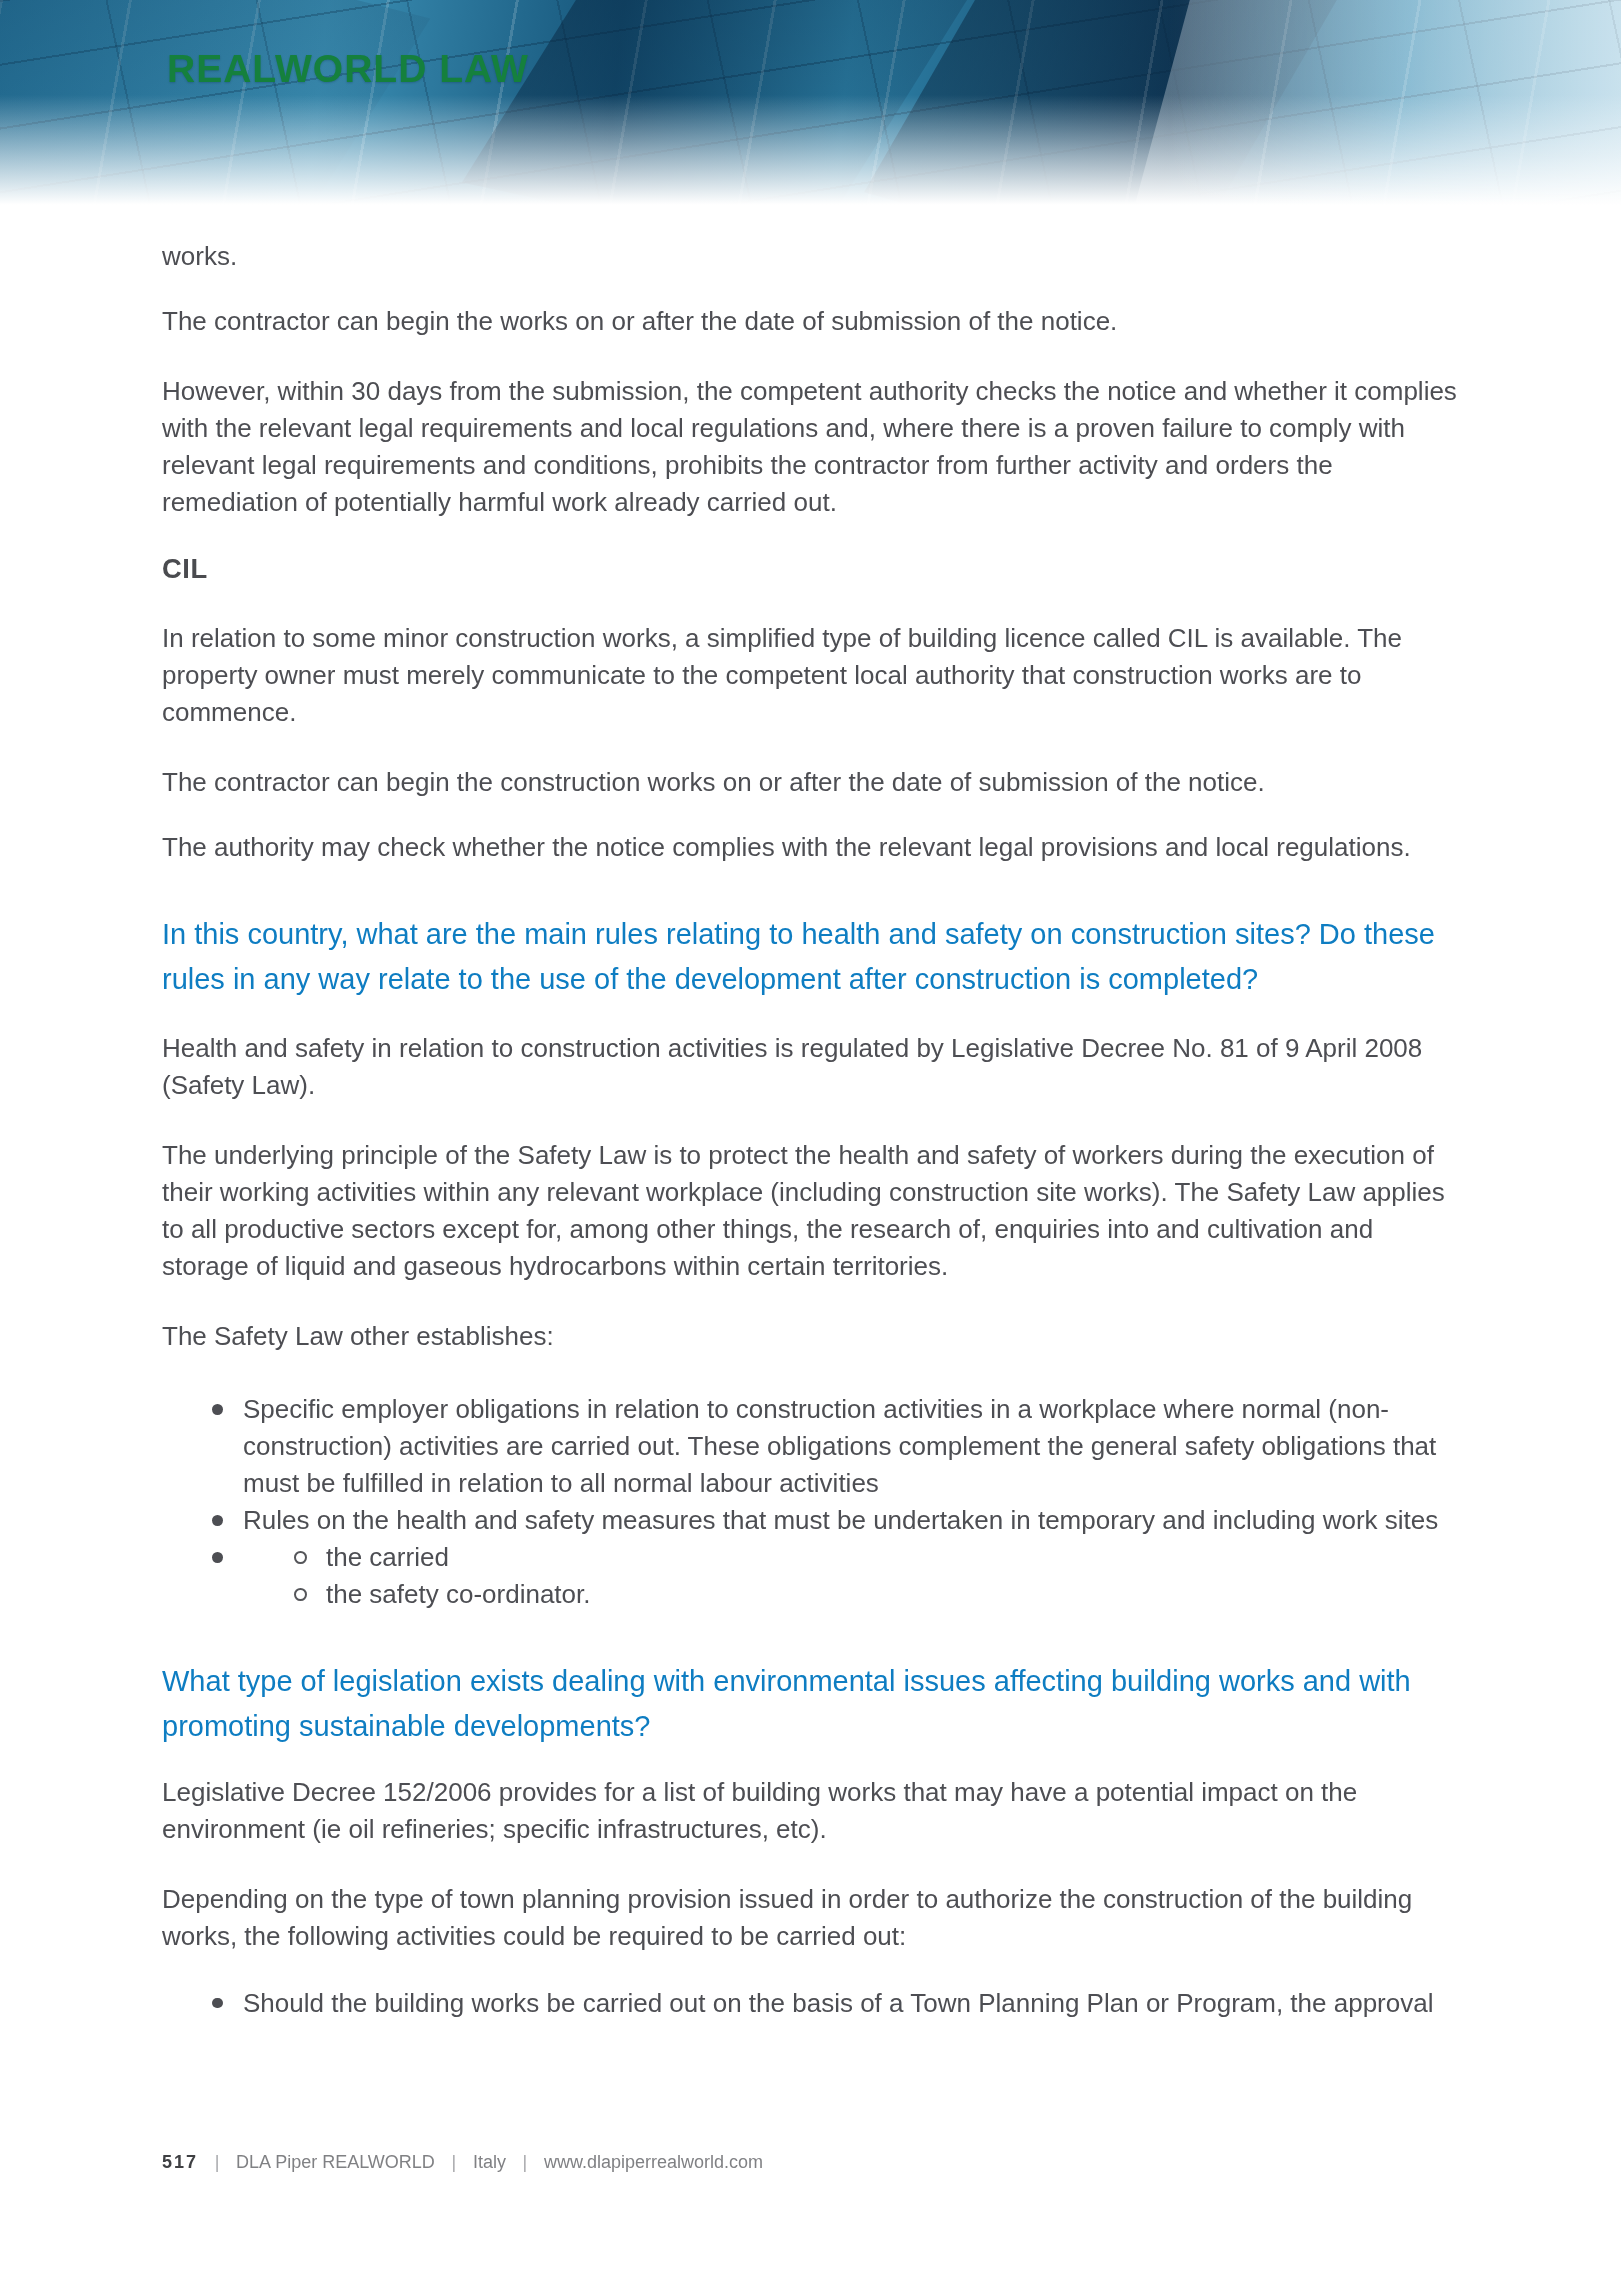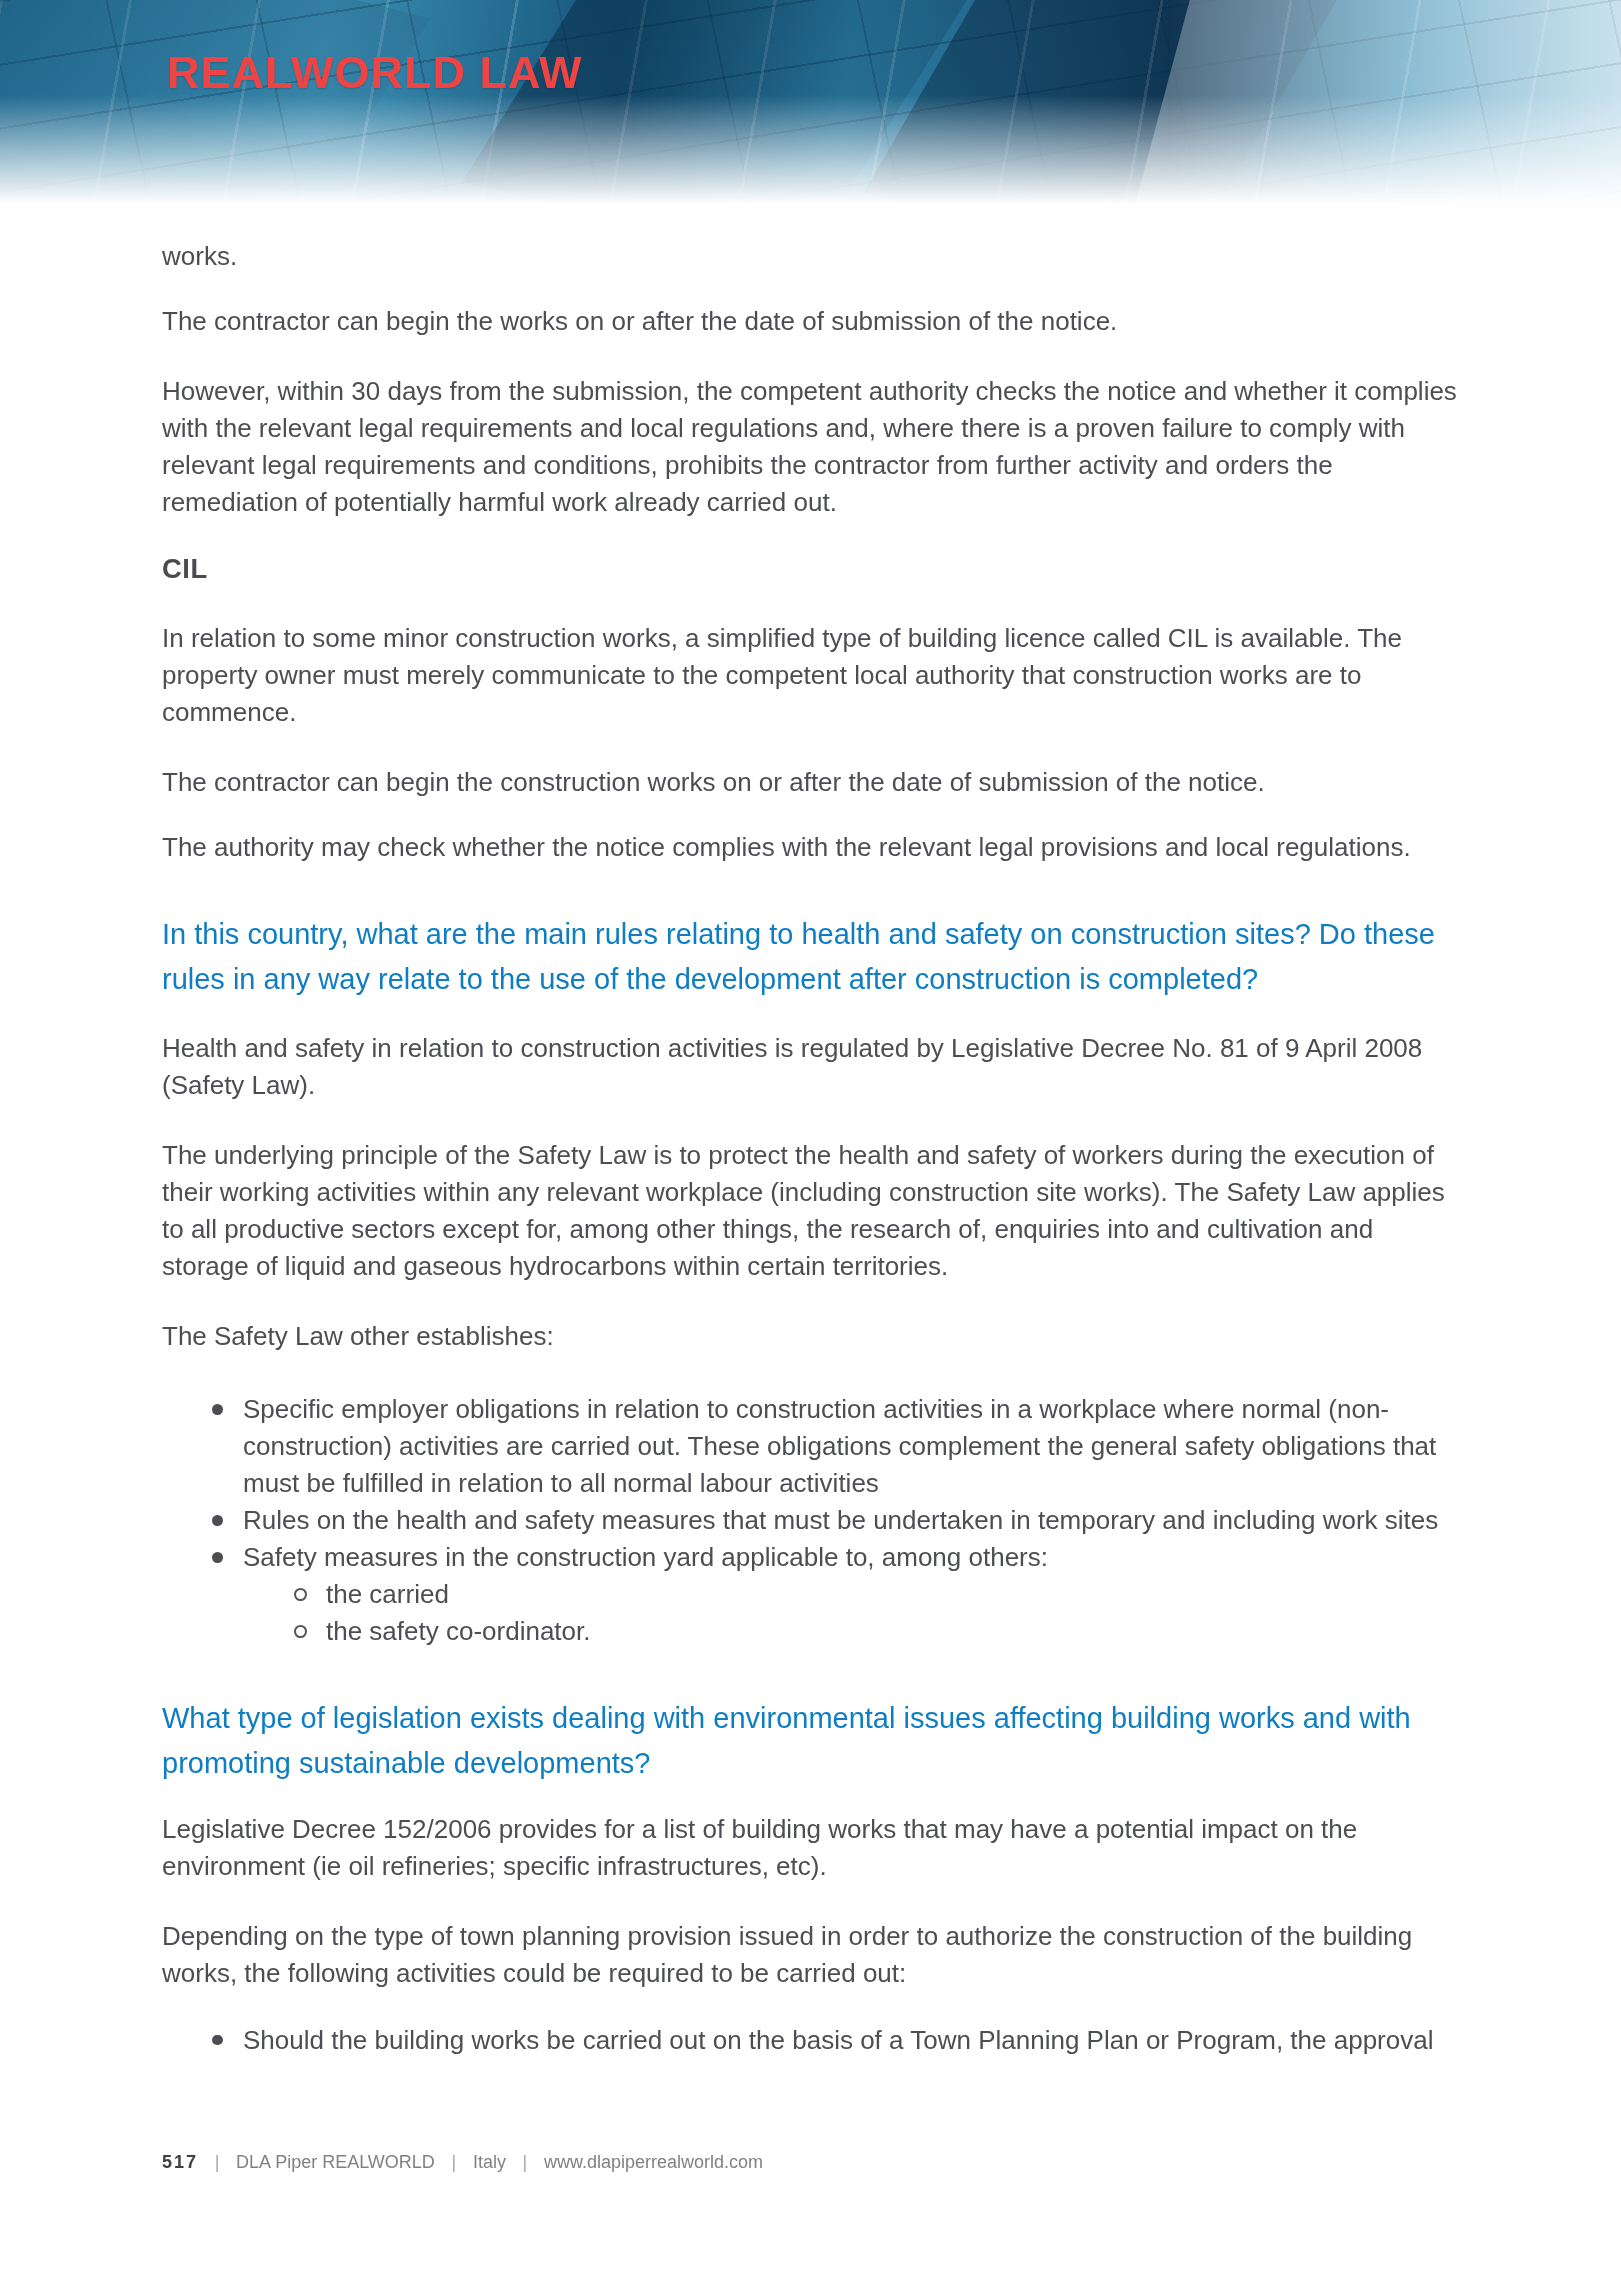--- a/index.html
+++ b/index.html
@@ -44,22 +44,22 @@
     background:linear-gradient(100deg, rgba(255,255,255,0.30), rgba(150,200,225,0.30));
   }
   .header-fade {
     position:absolute; inset:0;
     background:
       linear-gradient(to left, rgba(255,255,255,0.45), rgba(255,255,255,0) 28%),
       linear-gradient(180deg, rgba(255,255,255,0) 45%, rgba(242,247,250,0.6) 74%, #ffffff 97%);
   }
   .header-title {
     position:absolute; left:167px; top:47px; margin:0;
-    font-size:45px; font-weight:700; letter-spacing:1px;
-    color:#ef4444;
+    font-size:39px; font-weight:700; letter-spacing:1px;
+    color:#15803d;
     text-shadow:0 1px 2px rgba(10,40,70,0.25);
   }
 
   
   .content {
     position:absolute; left:162px; top:211px; width:1299px;
     color:#4d4e53; font-size:26px; line-height:37px;
   }
   .content p { margin:28px 0 0 0; }
   .content p.mt-lg { margin-top:33px; }
@@ -144,21 +144,20 @@
       <li>
         <span class="dot"></span>
         <span>Specific employer obligations in relation to construction activities in a workplace where normal (non-construction) activities are carried out. These obligations complement the general safety obligations that must be fulfilled in relation to all normal labour activities</span>
       </li>
       <li>
         <span class="dot"></span>
         <span>Rules on the health and safety measures that must be undertaken in temporary and including work sites</span>
       </li>
       <li>
         <span class="dot"></span>
-        <span>Safety measures in the construction yard applicable to, among others:</span>
         <ul class="subbullets">
           <li>
             <span class="circle"></span>
             <span>the carried</span>
           </li>
           <li>
             <span class="circle"></span>
             <span>the safety co-ordinator.</span>
           </li>
         </ul>

